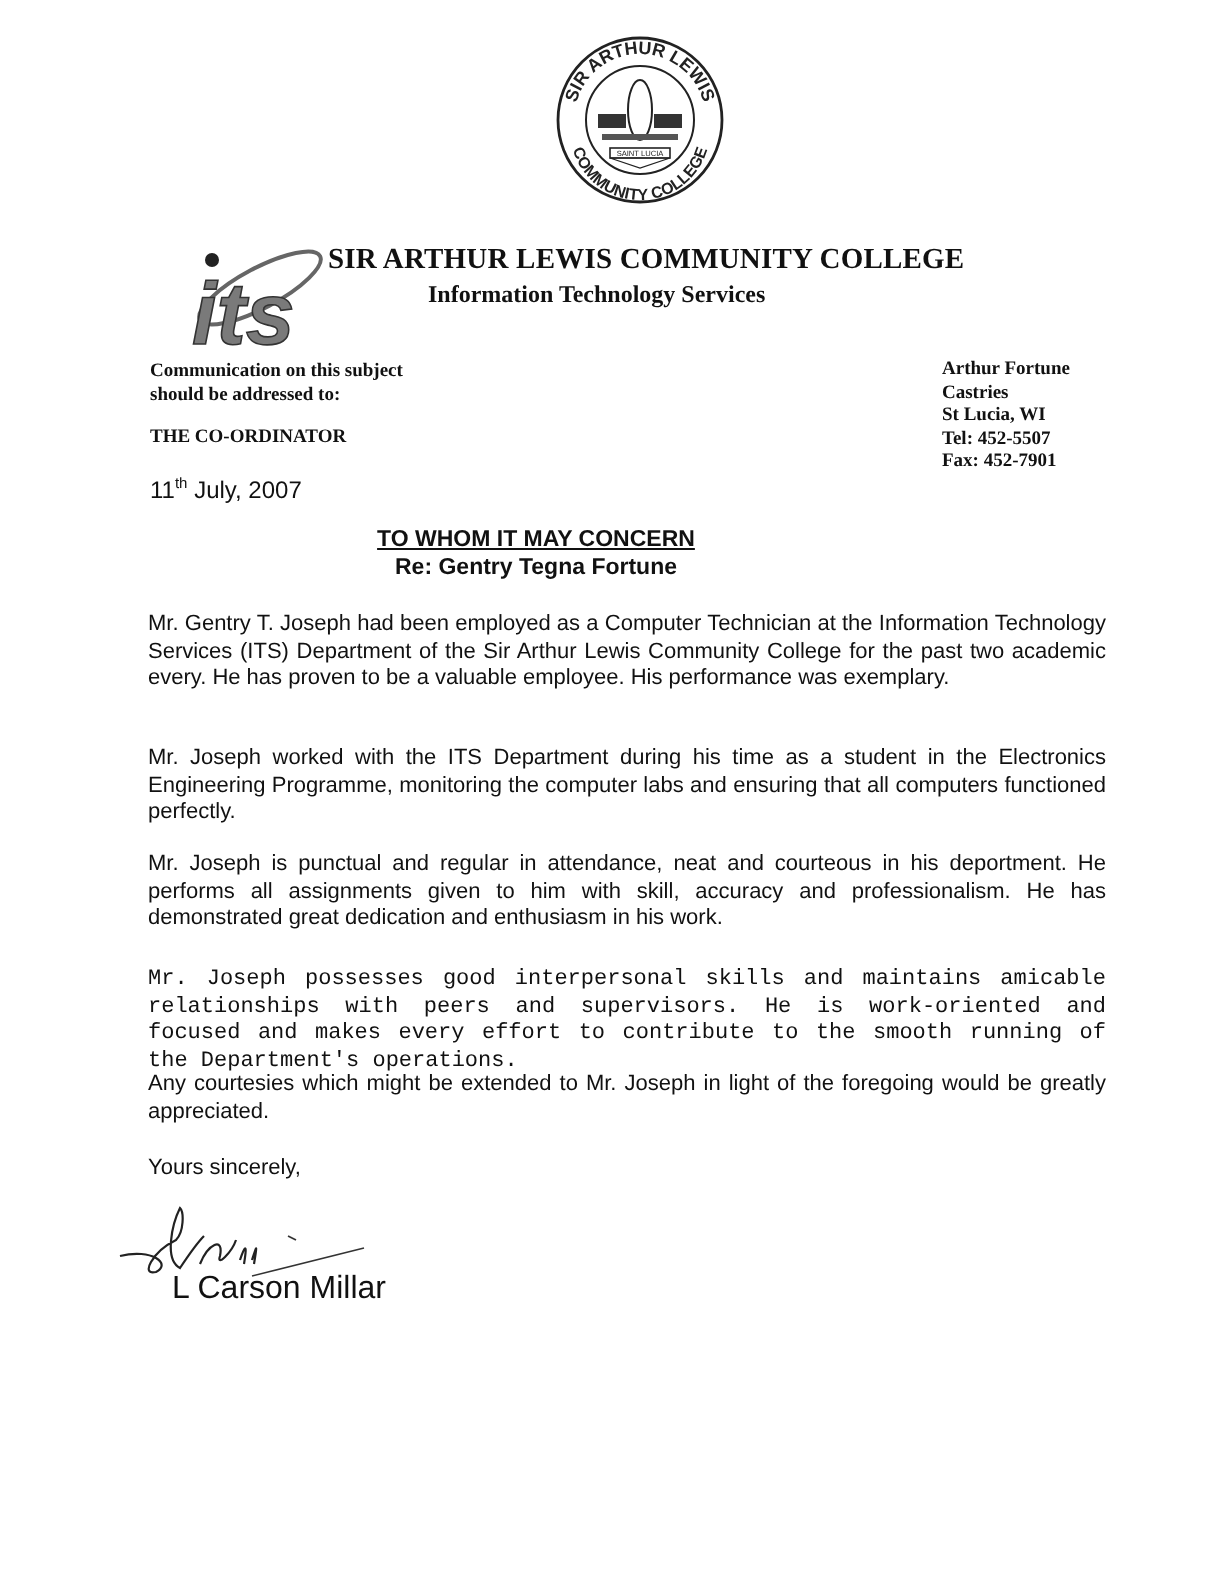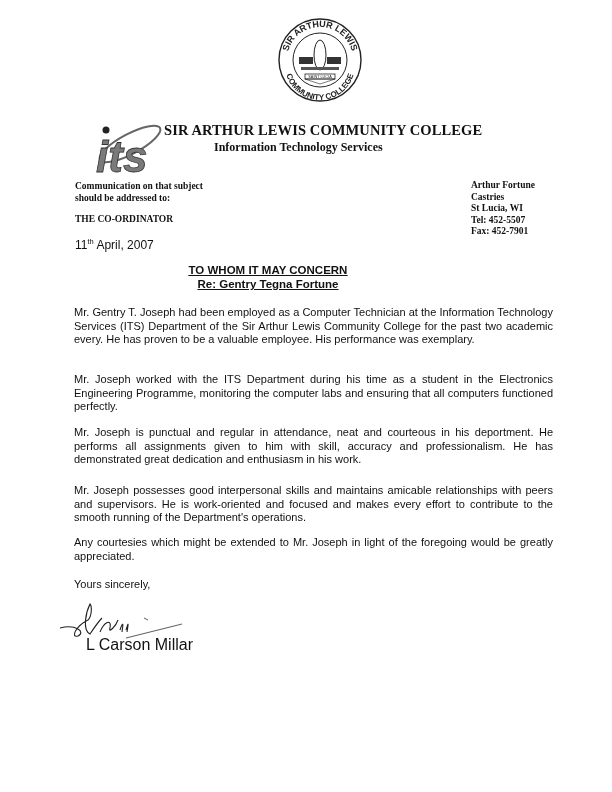--- a/index.html
+++ b/index.html
@@ -9,29 +9,29 @@
   .sans { font-family: "Liberation Sans", "DejaVu Sans", sans-serif; }
   .seal { left:277px; top:17px; width:86px; height:86px; }
   .its-logo { left:92px; top:116px; width:72px; height:62px; }
   .college-name { left:164px; top:122px; font-size:14.5px; font-weight:bold; letter-spacing:0.1px; white-space:nowrap; }
   .dept-name { left:214px; top:140px; font-size:12px; font-weight:bold; white-space:nowrap; }
   .comm { left:75px; top:181px; font-size:9.5px; font-weight:bold; line-height:11.5px; }
   .coord { left:75px; top:214px; font-size:9.5px; font-weight:bold; }
   .addr { left:471px; top:180px; font-size:9.5px; font-weight:bold; line-height:11.6px; }
   .date { left:75px; top:237px; font-size:12px; }
   .date sup { font-size:7.5px; }
-  .heading { left:0; width:536px; text-align:center; font-size:11.5px; font-weight:bold;text-decoration:underline; }
+  .heading { left:0; width:536px; text-align:center; font-size:11.5px; font-weight:bold; }
   .h1 { top:264px; }
   .h1 span { text-decoration:underline; }
   .h2 { top:278px; }
   .para { left:74px; width:479px; font-size:11px; line-height:13.6px; text-align:justify; }
   .p1 { top:306px; }
   .p2 { top:373px; }
   .p3 { top:426px; }
-  .p4 { top:484px; }
+  .p4 { top:484px;font-family:Liberation Mono, monospace; }
   .p5 { top:536px; }
   .closing { left:74px; top:578px; font-size:11px; }
   .sig { left:56px; top:598px; width:130px; height:45px; }
   .signer { left:74px; top:636px; font-size:16px;margin-left:12px; }
 </style>
 </head>
 <body>
 
 <div class="abs seal">
   <svg width="86" height="86" viewBox="0 0 86 86">
@@ -60,34 +60,34 @@
     <ellipse cx="38" cy="28" rx="34" ry="10" transform="rotate(-28 38 28)" fill="none" stroke="#666" stroke-width="2"></ellipse>
     <text x="4" y="56" font-family="Liberation Sans, sans-serif" font-size="44" font-weight="bold" font-style="italic" fill="#7a7a7a" stroke="#333" stroke-width="0.8">its</text>
     <circle cx="14" cy="14" r="3.5" fill="#222"></circle>
   </svg>
 </div>
 
 <div class="abs serif college-name">SIR ARTHUR LEWIS COMMUNITY COLLEGE</div>
 <div class="abs serif dept-name">Information Technology Services</div>
 
 <div class="abs serif comm">
-  <div>Communication on that subject</div>
+  <div>Communication on this subject</div>
   <div>should be addressed to:</div>
 </div>
 <div class="abs serif coord">THE CO-ORDINATOR</div>
 
 <div class="abs serif addr">
   <div>Arthur Fortune</div>
   <div>Castries</div>
   <div>St Lucia, WI</div>
   <div>Tel: 452-5507</div>
   <div>Fax: 452-7901</div>
 </div>
 
-<div class="abs sans date"><span>11</span><sup>th</sup><span> April, 2007</span></div>
+<div class="abs sans date"><span>11</span><sup>th</sup><span> July, 2007</span></div>
 
 <div class="abs sans heading h1"><span>TO WHOM IT MAY CONCERN</span></div>
 <div class="abs sans heading h2">Re:  Gentry Tegna Fortune</div>
 
 <div class="abs sans para p1">Mr. Gentry T. Joseph had been employed as a Computer Technician at the Information Technology Services (ITS) Department of the Sir Arthur Lewis Community College for the past two academic every.  He has proven to be a valuable employee.  His performance was exemplary.</div>
 <div class="abs sans para p2">Mr. Joseph worked with the ITS Department during his time as a student in the Electronics Engineering Programme, monitoring the computer labs and ensuring that all computers functioned perfectly.</div>
 <div class="abs sans para p3">Mr. Joseph is punctual and regular in attendance, neat and courteous in his deportment. He performs all assignments given to him with skill, accuracy and professionalism.  He has demonstrated great dedication and enthusiasm in his work.</div>
 <div class="abs sans para p4">Mr. Joseph possesses good interpersonal skills and maintains amicable relationships with peers and supervisors.  He is work-oriented and focused and makes every effort to contribute to the smooth running of the Department's operations.</div>
 <div class="abs sans para p5">Any courtesies which might be extended to Mr. Joseph in light of the foregoing would be greatly appreciated.</div>
 

